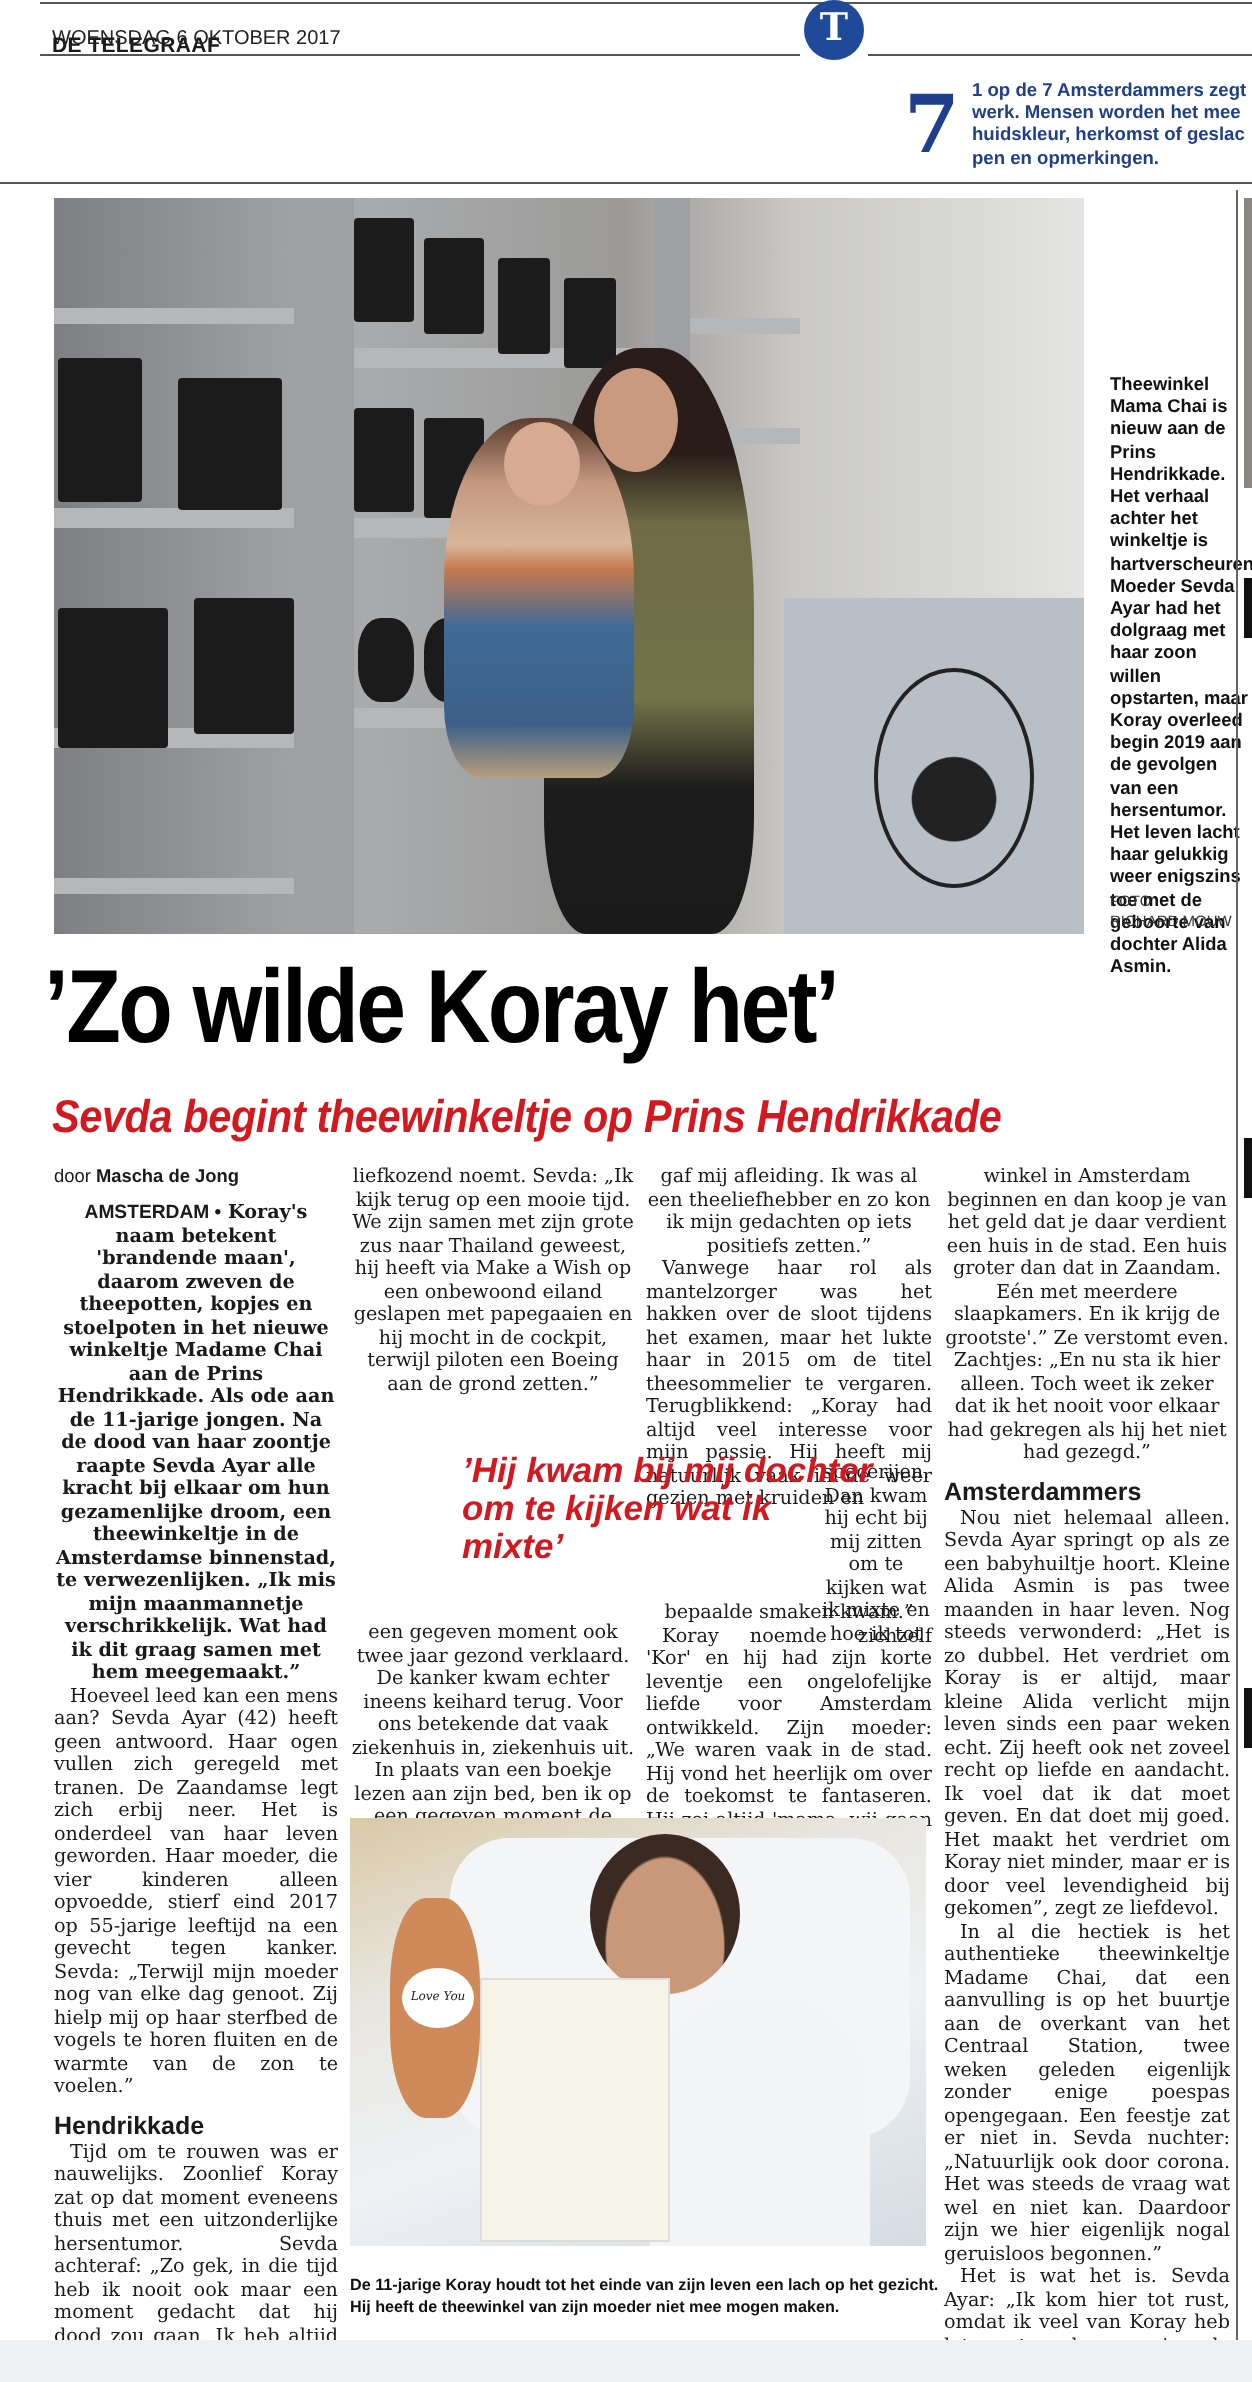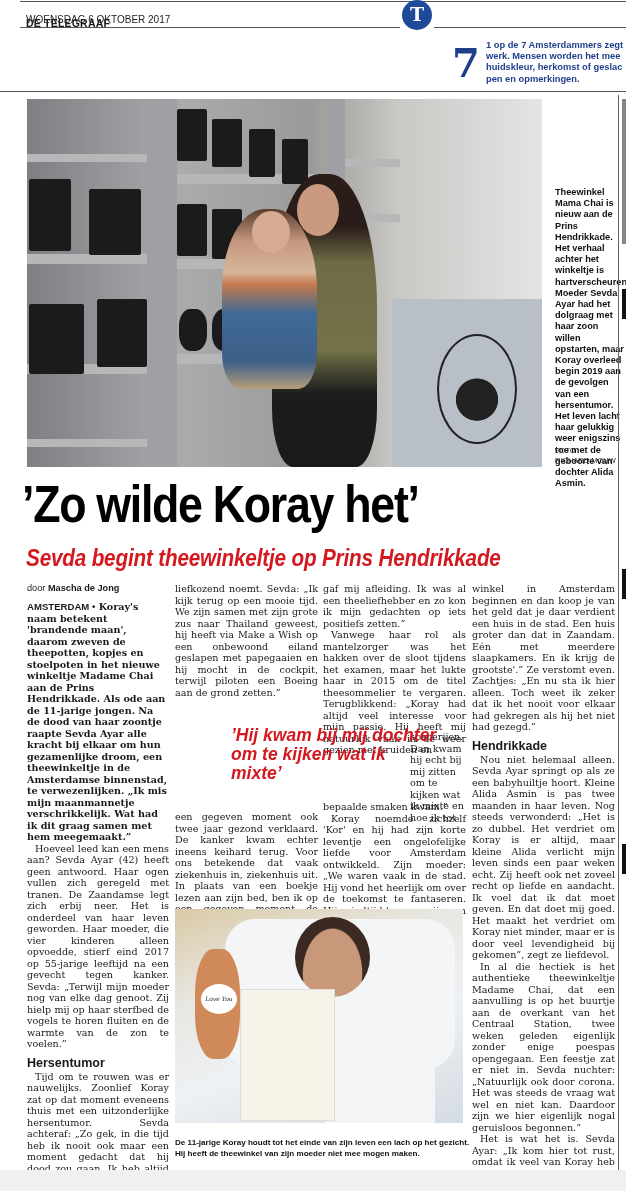--- a/index.html
+++ b/index.html
@@ -23,21 +23,21 @@
   .photo-credit { position: absolute; left: 555px; top: 446px; font: 7.5px "Liberation Sans", sans-serif; color: #333; line-height: 10px; }
 
   .headline { position: absolute; left: 22px; top: 474px; font: bold 52px "Liberation Sans", sans-serif; letter-spacing: -1.5px; transform: scaleX(0.86); transform-origin: left top; white-space: nowrap; color: #000; line-height: 60px; }
   .subhead { position: absolute; left: 26px; top: 545px; font: italic bold 23px "Liberation Sans", sans-serif; color: #d3181f; transform: scaleX(0.9); transform-origin: left top; white-space: nowrap; letter-spacing: -0.2px; }
 
   .byline { position: absolute; left: 27px; top: 583px; font: 9.2px "Liberation Sans", sans-serif; }
   .byline b { font-weight: bold; }
 
   .col { position: absolute; font-size: 9.6px; line-height: 11.5px; text-align: justify; hyphens: auto; color: #1a1a1a; }
   .col p { text-indent: 8px; }
-  .col p.noindent { text-indent: 0; }
+  .col p.noindent { text-indent: 0; text-align: center; }
   .col .intro { font-weight: bold; text-align: left; }
   .col .dateline { font: bold 9.6px "Liberation Sans", sans-serif; }
   .col h3 { font: bold 12.5px "Liberation Sans", sans-serif; margin: 6px 0 1px; }
 
   .pullquote { position: absolute; left: 231px; top: 726px; width: 210px; font: italic bold 17.5px "Liberation Sans", sans-serif; color: #d3181f; line-height: 19px; }
 
   .photo-koray { position: absolute; left: 175px; top: 909px; width: 288px; height: 214px; background: linear-gradient(160deg, #d9c9a6 0%, #e8e6e0 30%, #eef1f4 60%, #d4dbe2 100%); overflow: hidden; }
   .koray-caption { position: absolute; left: 175px; top: 1137px; width: 300px; font: bold 8.1px "Liberation Sans", sans-serif; line-height: 11px; color: #111; }
 
   .divider-v { position: absolute; width: 1px; background: #666; }
@@ -116,21 +116,21 @@
   <span>door</span>
   <b>Mascha de Jong</b>
 </div>
 
 <div class="col" style="left:27px; top:601px; width:142px;">
   <p class="noindent intro">
     <span class="dateline">AMSTERDAM •</span>
     <span>Koray's naam betekent 'brandende maan', daarom zweven de theepotten, kopjes en stoelpoten in het nieuwe winkeltje Madame Chai aan de Prins Hendrikkade. Als ode aan de 11-jarige jongen. Na de dood van haar zoontje raapte Sevda Ayar alle kracht bij elkaar om hun gezamenlijke droom, een theewinkeltje in de Amsterdamse binnenstad, te verwezenlijken. „Ik mis mijn maanmannetje verschrikkelijk. Wat had ik dit graag samen met hem meegemaakt.”</span>
   </p>
   <p>Hoeveel leed kan een mens aan? Sevda Ayar (42) heeft geen antwoord. Haar ogen vullen zich geregeld met tranen. De Zaandamse legt zich erbij neer. Het is onderdeel van haar leven geworden. Haar moeder, die vier kinderen alleen opvoedde, stierf eind 2017 op 55-jarige leeftijd na een gevecht tegen kanker. Sevda: „Terwijl mijn moeder nog van elke dag genoot. Zij hielp mij op haar sterfbed de vogels te horen fluiten en de warmte van de zon te voelen.”</p>
-  <h3>Hersentumor</h3>
+  <h3>Hendrikkade</h3>
   <p>Tijd om te rouwen was er nauwelijks. Zoonlief Koray zat op dat moment eveneens thuis met een uitzonderlijke hersentumor. Sevda achteraf: „Zo gek, in die tijd heb ik nooit ook maar een moment gedacht dat hij dood zou gaan. Ik heb altijd geloofd dat hij beter zou worden.”</p>
 
 </div>
 
 <div class="col" style="left:175px; top:583px; width:143px;">
   <p class="noindent">liefkozend noemt. Sevda: „Ik kijk terug op een mooie tijd. We zijn samen met zijn grote zus naar Thailand geweest, hij heeft via Make a Wish op een onbewoond eiland geslapen met papegaaien en hij mocht in de cockpit, terwijl piloten een Boeing aan de grond zetten.”</p>
 </div>
 <div class="col" style="left:175px; top:698px; width:50px; text-align:left;"></div>
 <div class="col" style="left:175px; top:811px; width:143px;">
   <p class="noindent">een gegeven moment ook twee jaar gezond verklaard. De kanker kwam echter ineens keihard terug. Voor ons betekende dat vaak ziekenhuis in, ziekenhuis uit. In plaats van een boekje lezen aan zijn bed, ben ik op een gegeven moment de studie tot theesommelier gestart. Dat</p>
@@ -145,21 +145,21 @@
 </div>
 <div class="col" style="left:323px; top:801px; width:143px;">
   <p class="noindent">bepaalde smaken kwam.”</p>
   <p>Koray noemde zichzelf 'Kor' en hij had zijn korte leventje een ongelofelijke liefde voor Amsterdam ontwikkeld. Zijn moeder: „We waren vaak in de stad. Hij vond het heerlijk om over de toekomst te fantaseren. Hij zei altijd 'mama, wij gaan een thee-</p>
 </div>
 
 <div class="pullquote">’Hij kwam bij mij dochter om te kijken wat ik mixte’</div>
 
 <div class="col" style="left:472px; top:583px; width:143px;">
   <p class="noindent">winkel in Amsterdam beginnen en dan koop je van het geld dat je daar verdient een huis in de stad. Een huis groter dan dat in Zaandam. Eén met meerdere slaapkamers. En ik krijg de grootste'.” Ze verstomt even. Zachtjes: „En nu sta ik hier alleen. Toch weet ik zeker dat ik het nooit voor elkaar had gekregen als hij het niet had gezegd.”</p>
-  <h3>Hendrikkade</h3>
+  <h3>Amsterdammers</h3>
   <p>Nou niet helemaal alleen. Sevda Ayar springt op als ze een babyhuiltje hoort. Kleine Alida Asmin is pas twee maanden in haar leven. Nog steeds verwonderd: „Het is zo dubbel. Het verdriet om Koray is er altijd, maar kleine Alida verlicht mijn leven sinds een paar weken echt. Zij heeft ook net zoveel recht op liefde en aandacht. Ik voel dat ik dat moet geven. En dat doet mij goed. Het maakt het verdriet om Koray niet minder, maar er is door veel levendigheid bij gekomen”, zegt ze liefdevol.</p>
   <p>In al die hectiek is het authentieke theewinkeltje Madame Chai, dat een aanvulling is op het buurtje aan de overkant van het Centraal Station, twee weken geleden eigenlijk zonder enige poespas opengegaan. Een feestje zat er niet in. Sevda nuchter: „Natuurlijk ook door corona. Het was steeds de vraag wat wel en niet kan. Daardoor zijn we hier eigenlijk nogal geruisloos begonnen.”</p>
   <p>Het is wat het is. Sevda Ayar: „Ik kom hier tot rust, omdat ik veel van Koray heb laten terugkomen in de winkel. Hij was een lieve, vrolijke en avontuurlijke jongen. Zoals dat laatste, je kan hier echt van alles bekijken en proeven. Natuurlijk heb ik een thee ter ere van hem: Koray's Love, het was zijn lievelingsthee met aardbeien en mango. Zo houd ik hem altijd een stukje bij me.”</p>
 </div>
 
 <div class="photo-koray">
   <div style="position:absolute;left:50px;top:10px;width:230px;height:150px;background:#f4f5f7;border-radius:30px;"></div>
   <div style="position:absolute;left:120px;top:8px;width:75px;height:80px;background:radial-gradient(ellipse at 50% 70%,#c99779 0%,#c99779 55%,#3a2a22 57%);border-radius:50%;"></div>
   <div style="position:absolute;left:150px;top:90px;width:110px;height:124px;background:#f2f4f6;border-radius:40% 40% 0 0;"></div>
   <div style="position:absolute;left:20px;top:40px;width:45px;height:110px;background:#d08a5a;border-radius:40%;"></div>

